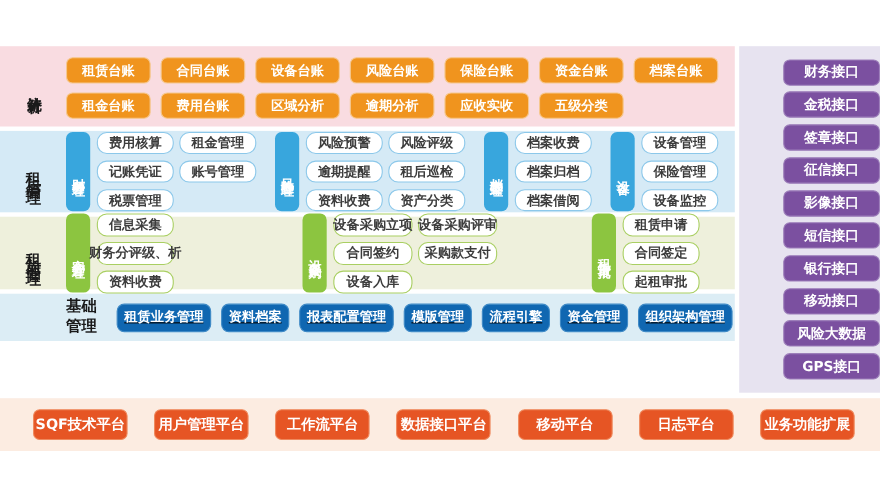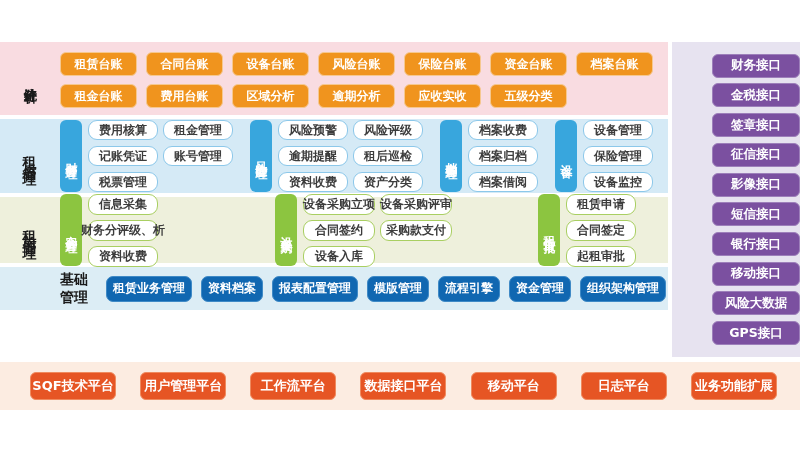--- a/index.html
+++ b/index.html
@@ -50,21 +50,21 @@
   .wbtn{width:70px;height:20px;border-radius:9px;background:#fff;color:var(--module-text);
         font-size:12px;font-weight:600;display:flex;align-items:center;justify-content:center;
         white-space:nowrap;overflow:visible;}
   .c-green .wbtn{height:21px;}
   .b-blue .wbtn{border:1.5px solid var(--module-border-blue);}
   .b-green .wbtn{border:1.5px solid var(--module-border-green);}
   .g-wide .wbtn{width:72px;padding:0;}
   .grp-purchase{margin-left:117px;}
   .grp-approval{margin-left:86px;}
 
-  .base-row{display:flex;gap:9px;margin-left:14px;}
+  .base-row{display:flex;gap:9px;margin-left:14px;text-decoration:underline;}
   .bbtn{height:26px;padding:0 6px;border-radius:7px;background:var(--base-btn);
         border:1px solid var(--base-btn-border);color:#fff;font-size:12px;font-weight:bold;
         display:flex;align-items:center;justify-content:center;white-space:nowrap;}
 
   .platform-band{position:absolute;left:0;top:362px;width:800px;height:48px;background:var(--peach-bg);
         display:flex;align-items:center;justify-content:space-between;padding:0 23px 0 30px;}
   .pbtn{width:86px;height:28px;border-radius:6px;background:var(--platform-btn);
         border:1px solid var(--platform-btn-border);color:#fff;font-size:13px;font-weight:bold;
         display:flex;align-items:center;justify-content:center;white-space:nowrap;}
 

